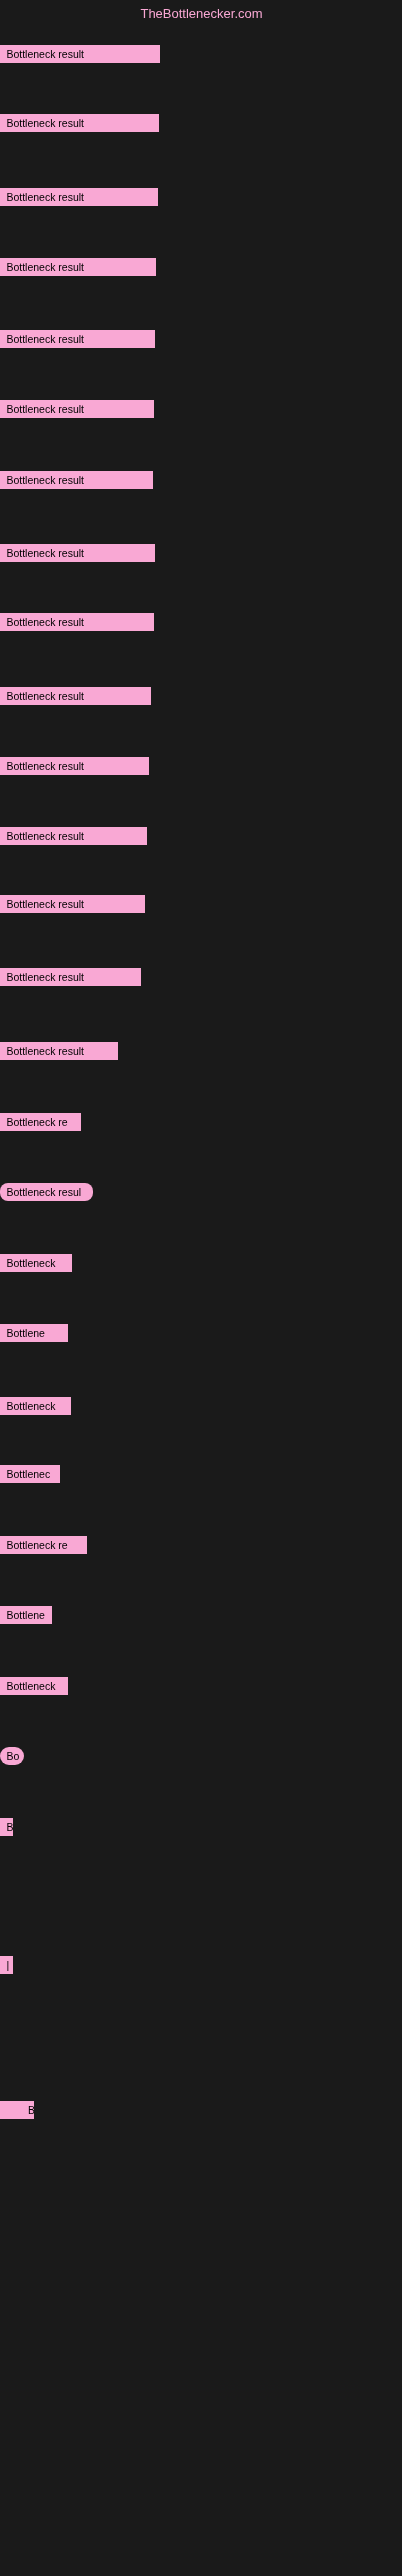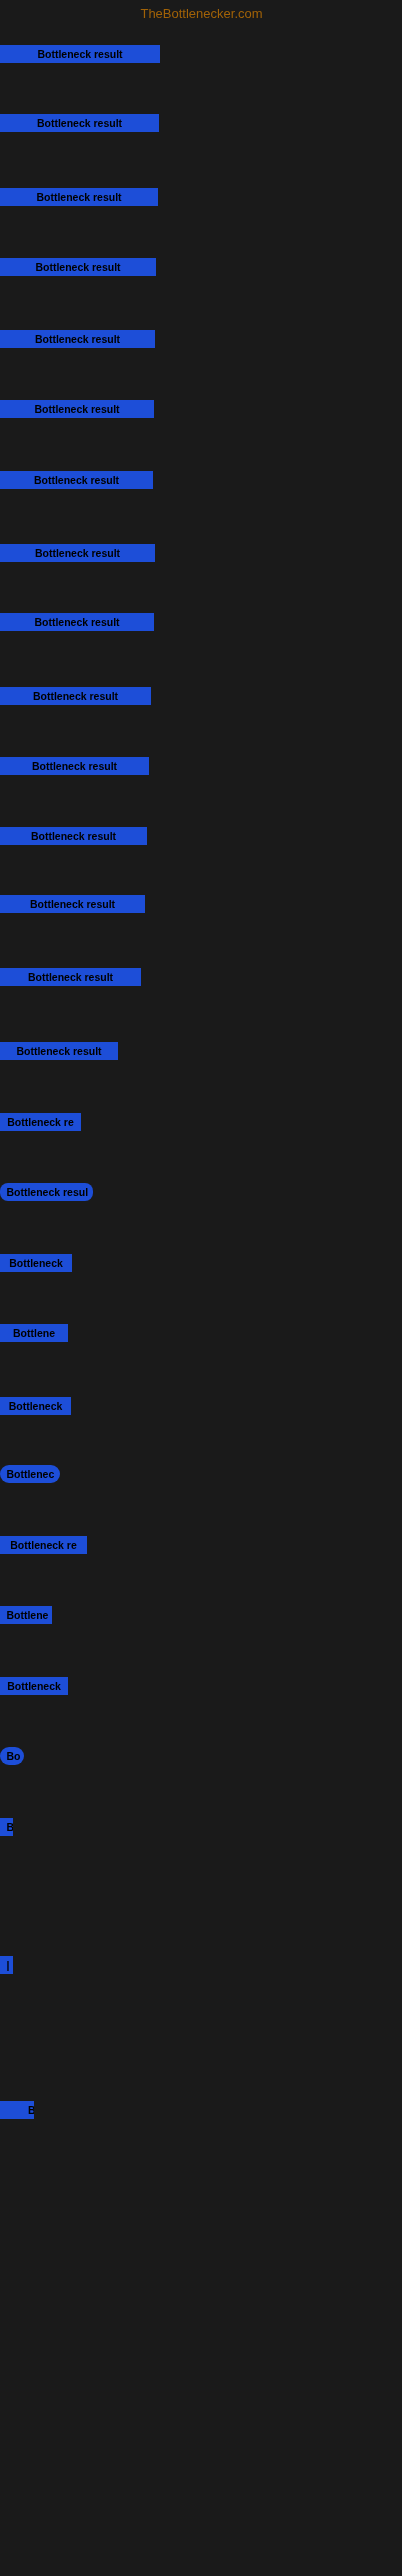--- a/index.html
+++ b/index.html
@@ -11,37 +11,36 @@
     body {
       background-color: #1a1a1a;
       width: 403px;
       min-height: 2576px;
       font-family: Arial, sans-serif;
       position: relative;
     }
 
     .site-title {
       text-align: center;
-      color: #a16207;
+      color: #f9a8d4;
       font-size: 13px;
       padding: 6.4px 0;
       font-weight: normal;
     }
 
     .bottleneck-item {
       position: absolute;
       left: 0;
-      background-color: #1d4ed8;
+      background-color: #f9a8d4;
       color: #000;
       font-size: 10.5px;
-      font-weight: bold;
+      font-weight: normal;
       padding: 3.2px 6.4px;
       white-space: nowrap;
       overflow: hidden;
-      text-align: center;
     }
   </style>
 </head>
 <body>
 
 <div class="site-title">TheBottlenecker.com</div>
 
 <div id="items-container">
     <div class="bottleneck-item" style="top: 45px; width: 160px;">Bottleneck result</div>
     <div class="bottleneck-item" style="top: 114px; width: 159px;">Bottleneck result</div>
@@ -56,21 +55,21 @@
     <div class="bottleneck-item" style="top: 757px; width: 149px;">Bottleneck result</div>
     <div class="bottleneck-item" style="top: 827px; width: 147px;">Bottleneck result</div>
     <div class="bottleneck-item" style="top: 895px; width: 145px;">Bottleneck result</div>
     <div class="bottleneck-item" style="top: 968px; width: 141px;">Bottleneck result</div>
     <div class="bottleneck-item" style="top: 1042px; width: 118px;">Bottleneck result</div>
     <div class="bottleneck-item" style="top: 1113px; width: 81px;">Bottleneck re</div>
     <div class="bottleneck-item" style="top: 1183px; width: 93px; border-radius: 8px;">Bottleneck resul</div>
     <div class="bottleneck-item" style="top: 1254px; width: 72px;">Bottleneck</div>
     <div class="bottleneck-item" style="top: 1324px; width: 68px;">Bottlene</div>
     <div class="bottleneck-item" style="top: 1397px; width: 71px;">Bottleneck</div>
-    <div class="bottleneck-item" style="top: 1465px; width: 60px; border-radius: 9px;">Bottlenec</div>
+    <div class="bottleneck-item" style="top: 1465px; width: 60px;">Bottlenec</div>
     <div class="bottleneck-item" style="top: 1536px; width: 87px;">Bottleneck re</div>
     <div class="bottleneck-item" style="top: 1606px; width: 52px;">Bottlene</div>
     <div class="bottleneck-item" style="top: 1677px; width: 68px;">Bottleneck</div>
     <div class="bottleneck-item" style="top: 1747px; width: 24px; border-radius: 9px;">Bo</div>
     <div class="bottleneck-item" style="top: 1818px; width: 11.3px;">B</div>
     <div class="bottleneck-item" style="top: 1956px; width: 6.4px;">|</div>
     <div class="bottleneck-item" style="top: 2101px; width: 31px; padding-left: 28px;">Bott</div>
   </div>
 
 

